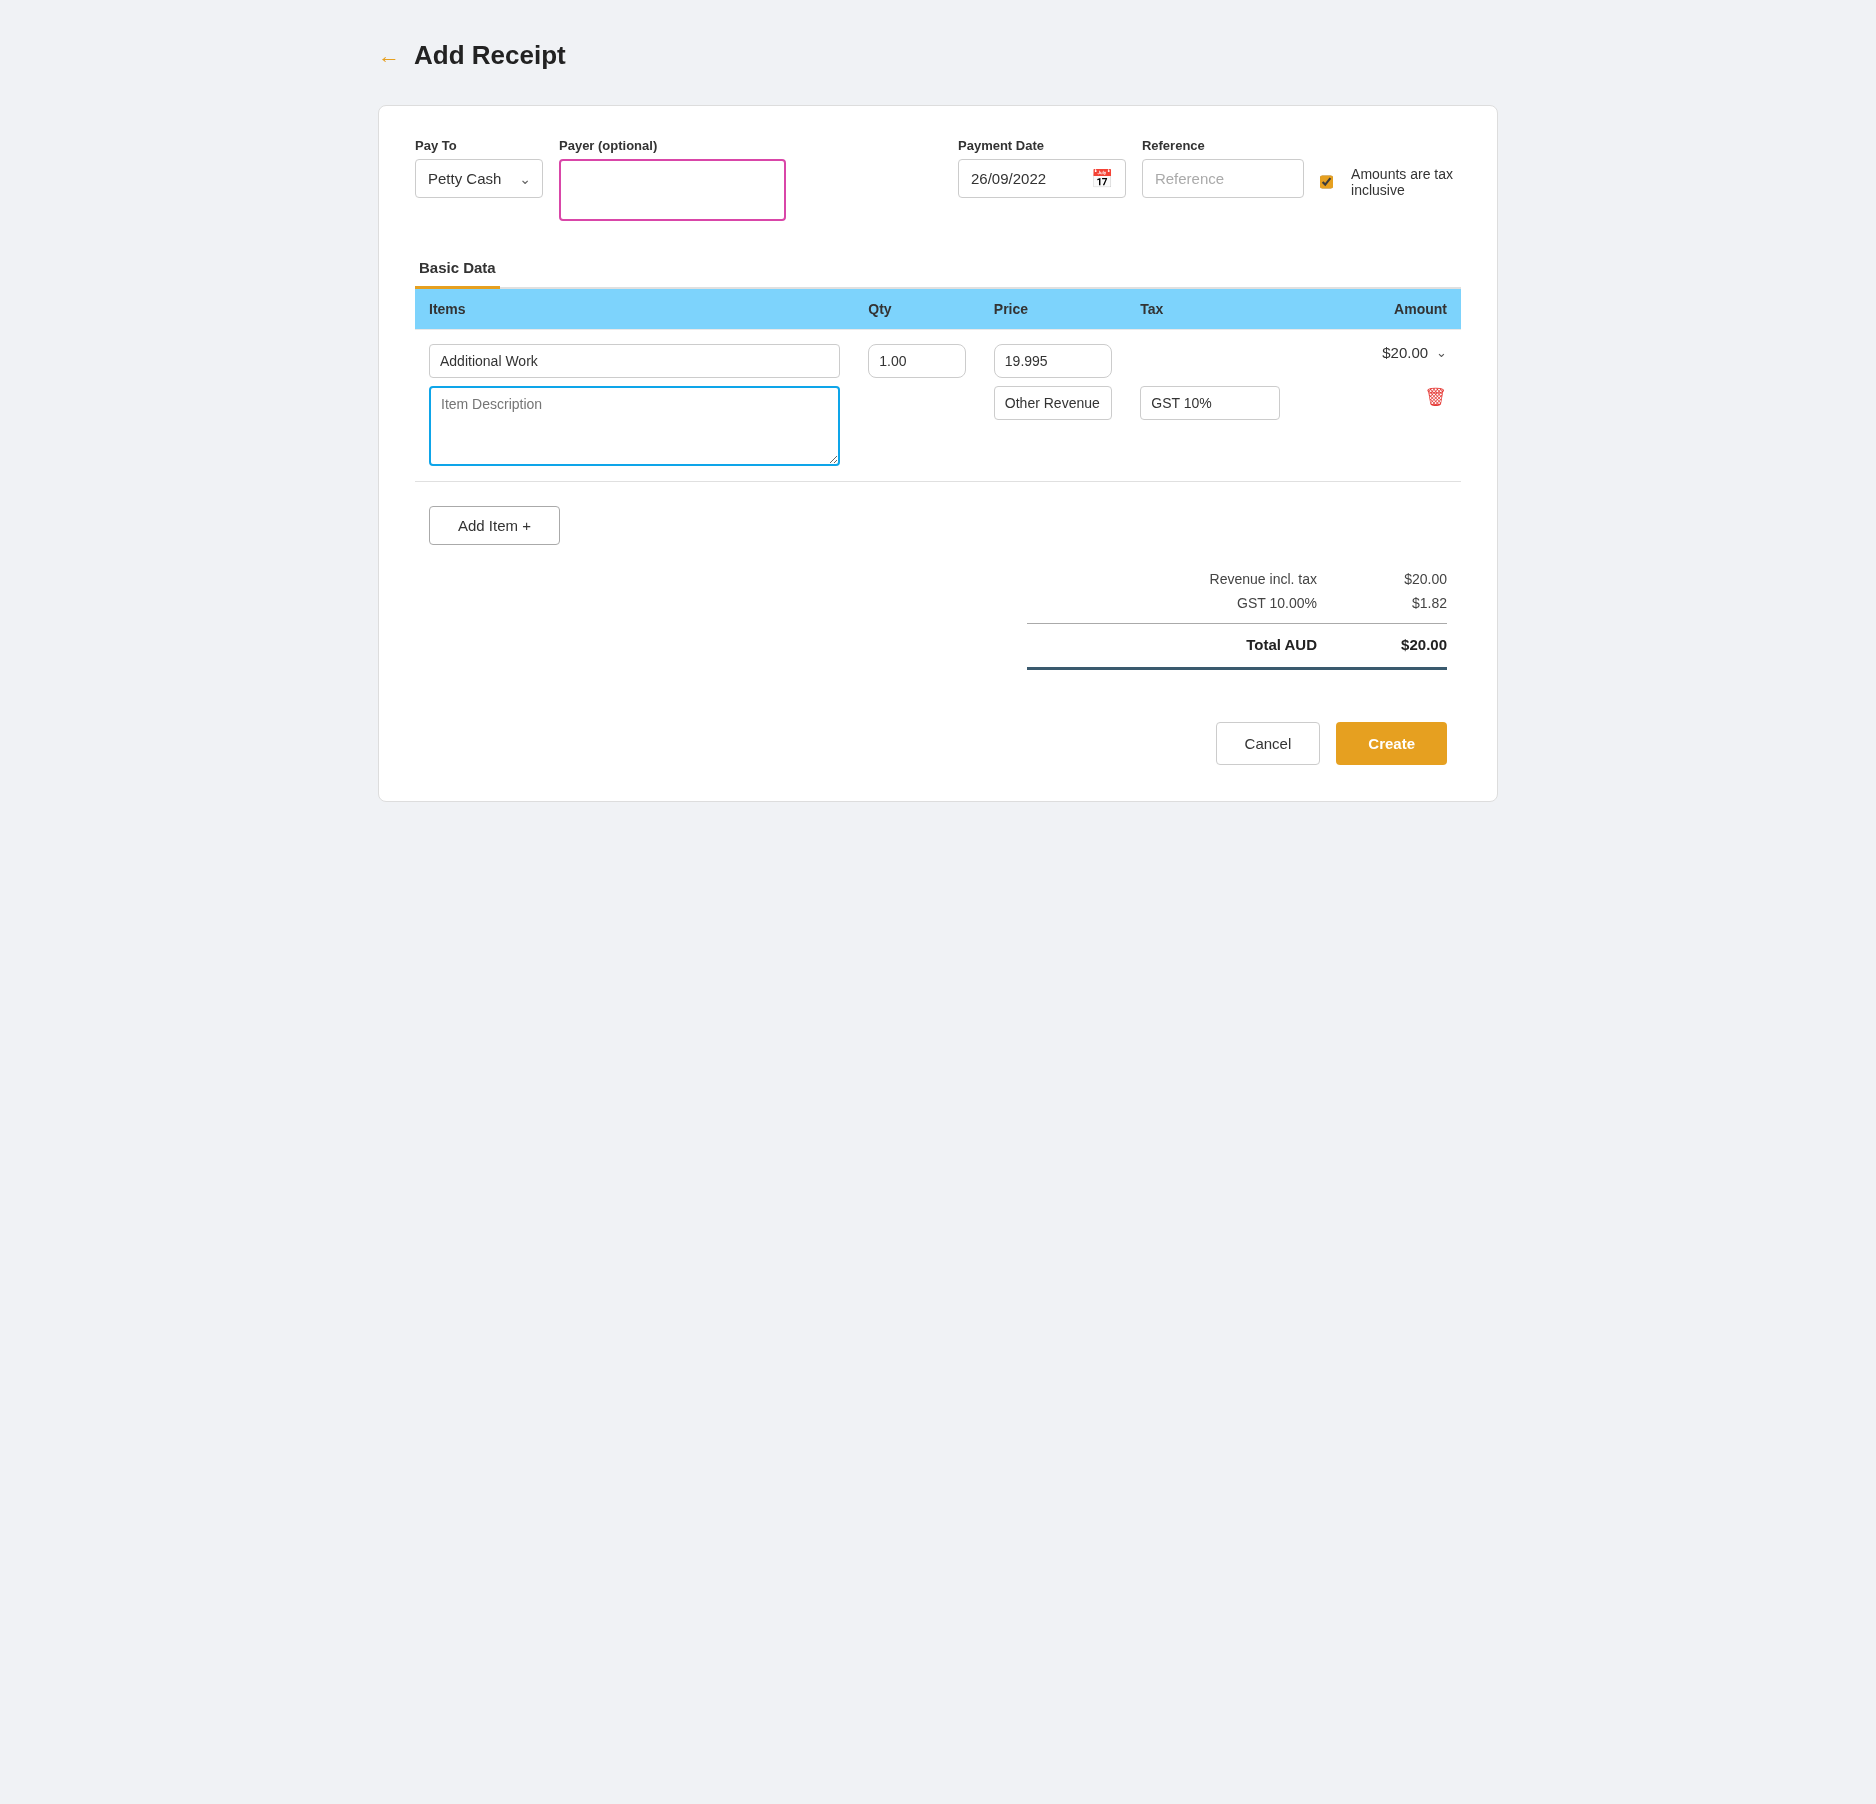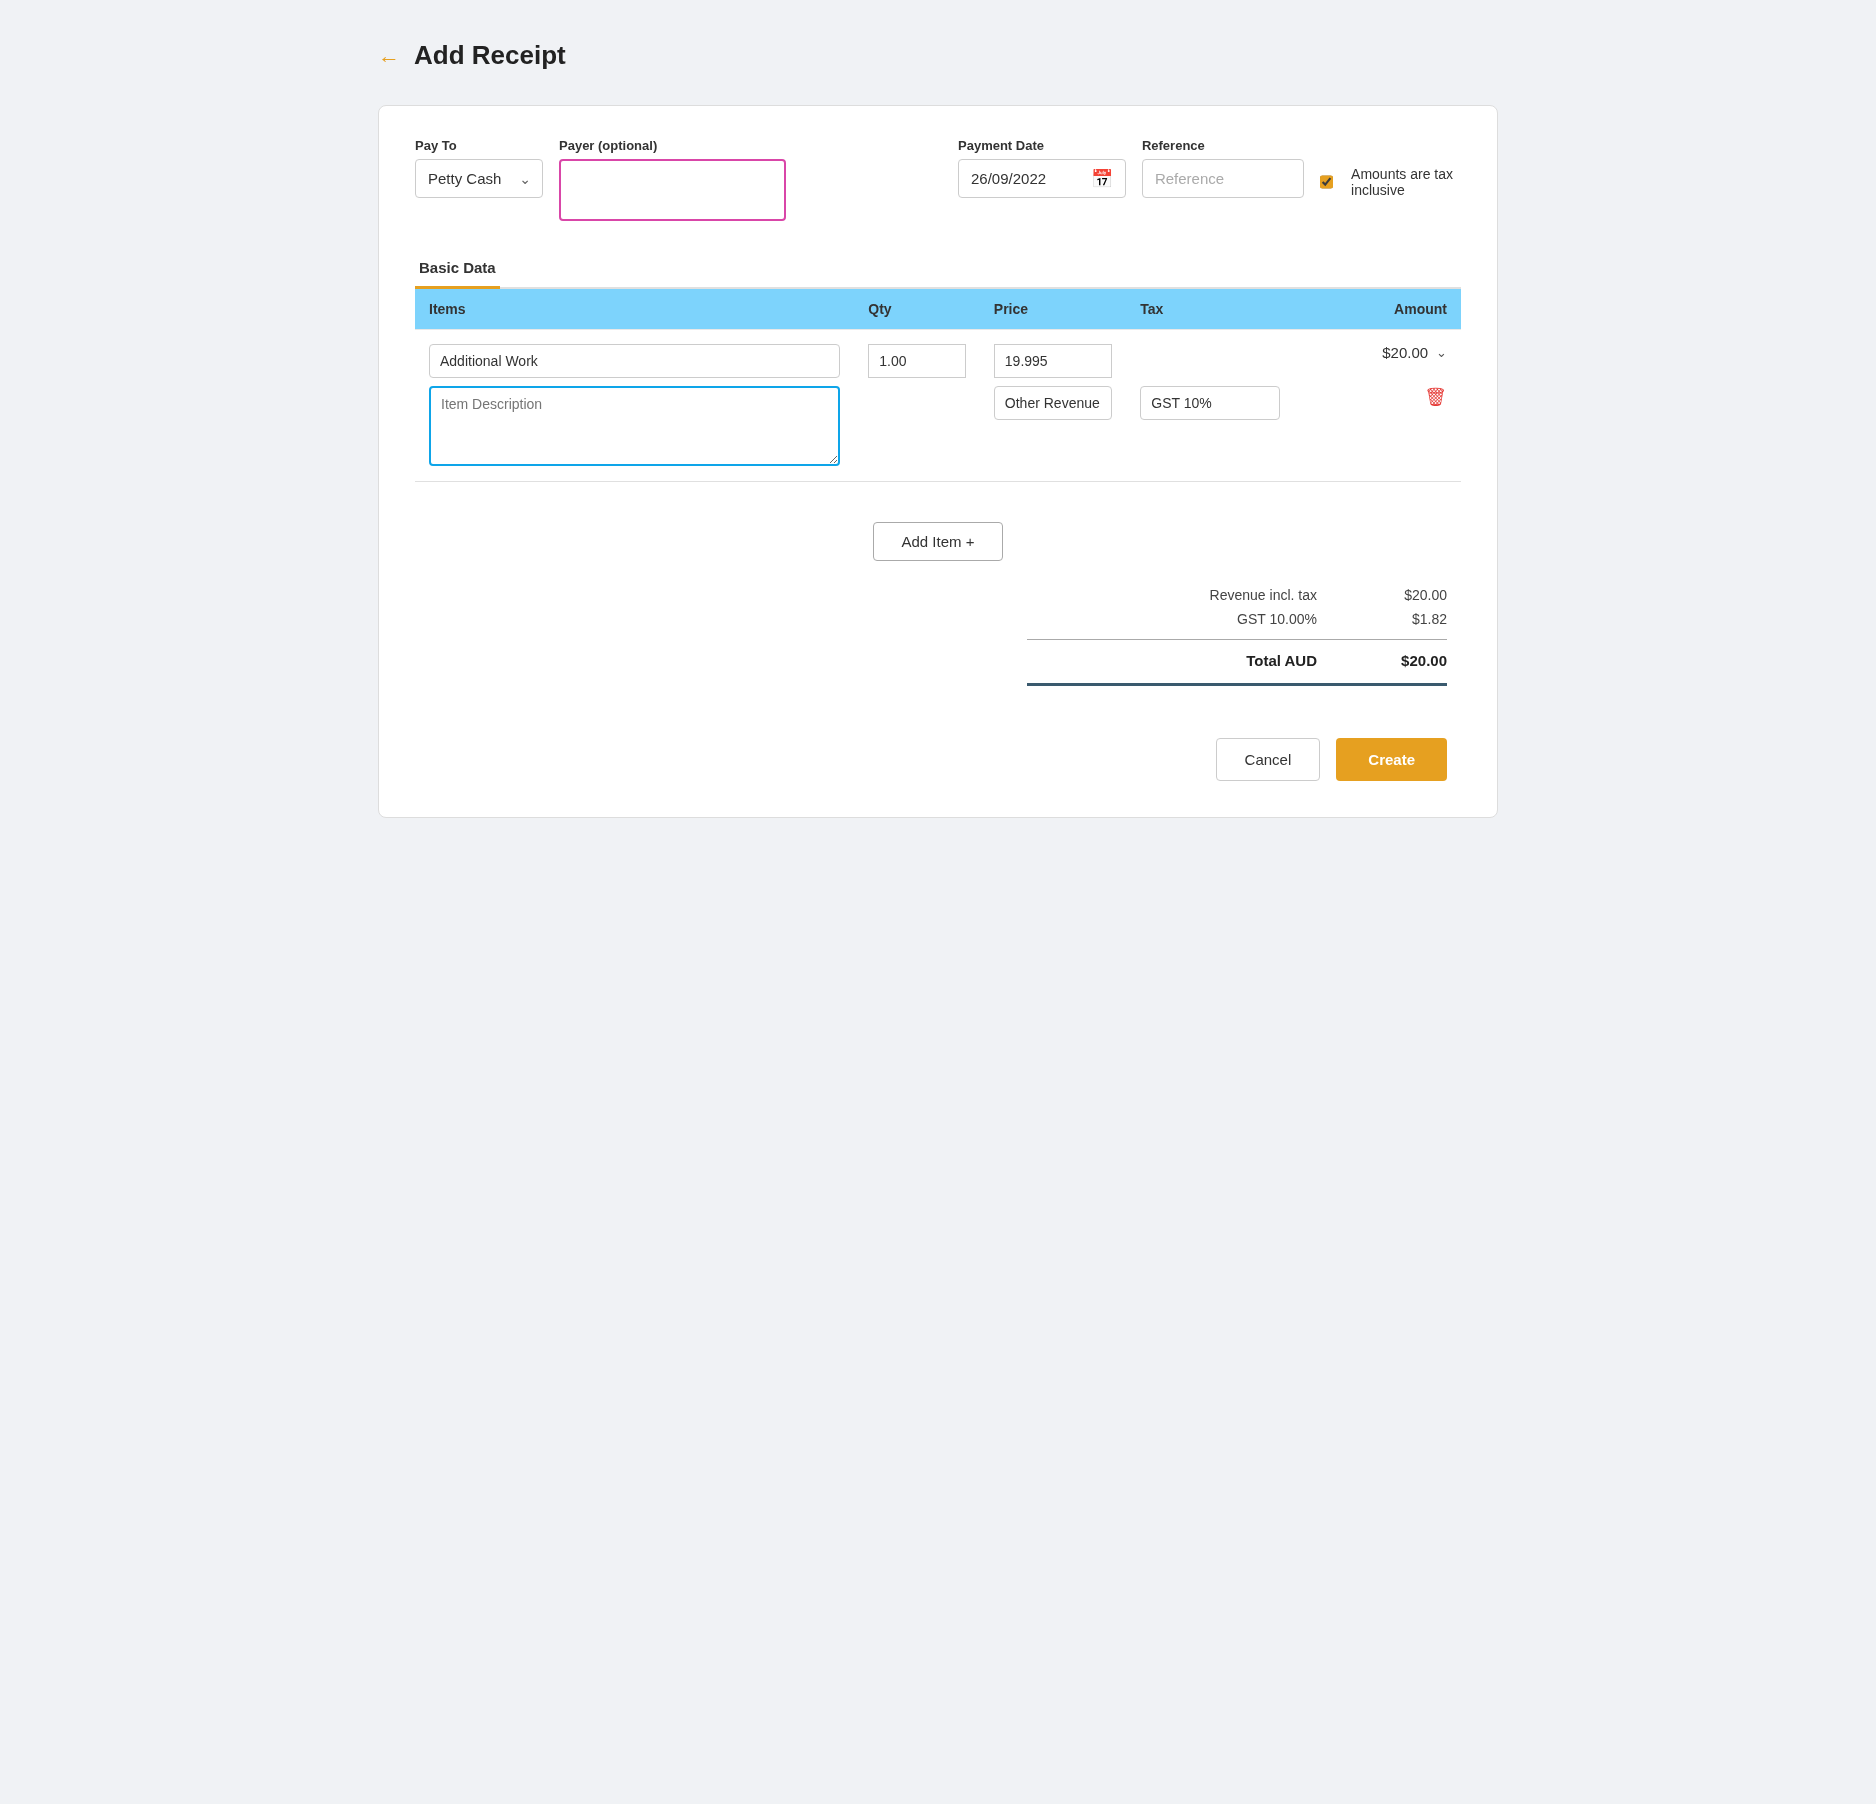--- a/index.html
+++ b/index.html
@@ -186,21 +186,21 @@
       width: 100%;
       border: 1px solid #ccc;
       border-radius: 4px;
       padding: 8px 10px;
       font-size: 14px;
       color: #333;
     }
     .qty-input, .price-input {
       width: 100%;
       border: 1px solid #ccc;
-      border-radius: 0;
+      border-radius: 8px;
       padding: 8px 10px;
       font-size: 14px;
       color: #333;
     }
     .amount-cell {
       text-align: right;
       font-size: 15px;
       font-weight: 500;
       display: flex;
       align-items: center;
@@ -231,23 +231,23 @@
       color: #333;
     }
     .delete-icon {
       color: #e53935;
       font-size: 18px;
       cursor: pointer;
       text-align: right;
     }
     .add-item-section {
       border-top: 1px solid #e0e0e0;
-      padding: 40px 14px 16px;
-      display: flex;
-      justify-content: center;
+      padding: 24px 14px 16px;
+      display: flex;
+      justify-content: flex-start;
     }
     .add-item-btn {
       border: 1px solid #aaa;
       background: #fff;
       border-radius: 4px;
       padding: 10px 28px;
       font-size: 15px;
       color: #333;
       cursor: pointer;
       display: flex;

